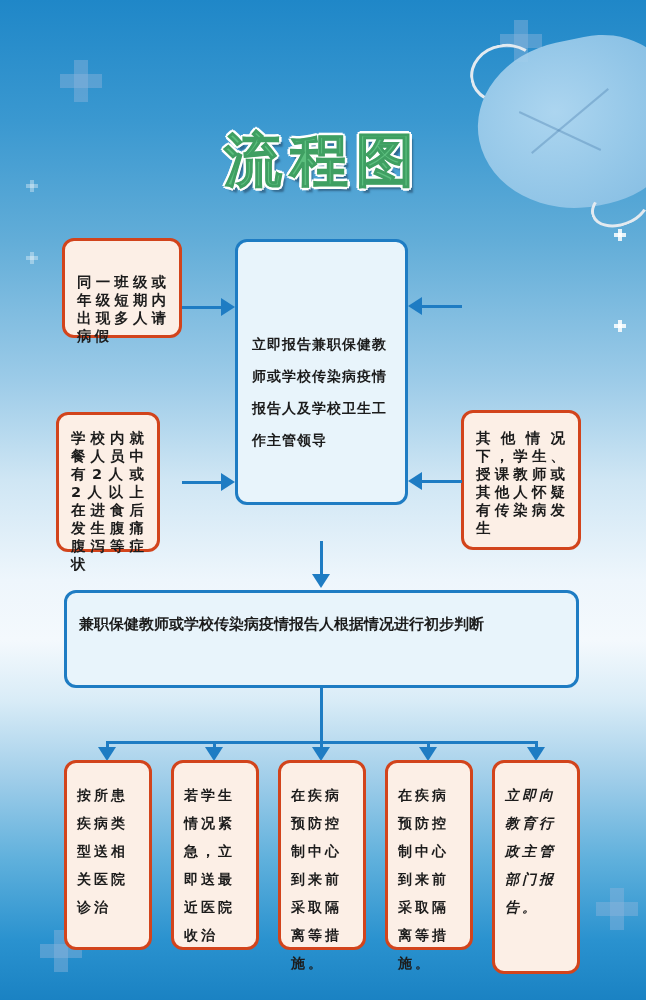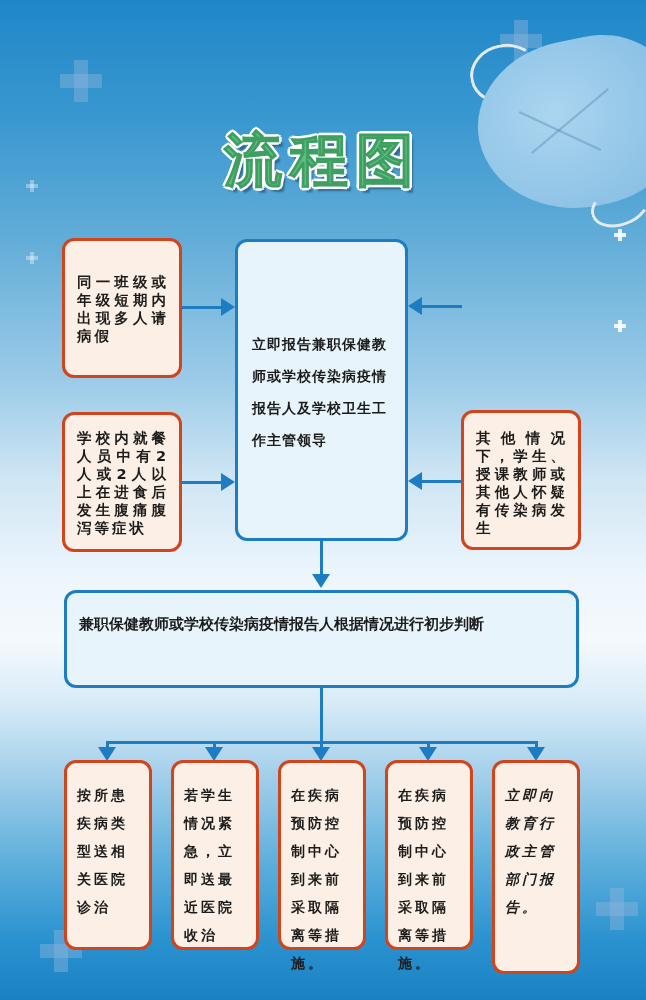--- a/index.html
+++ b/index.html
@@ -106,40 +106,40 @@
   <div class="mask-strap strap2"></div>
   <div class="cross sm" style="left:26px; top:180px;"></div>
   <div class="cross sm" style="left:26px; top:252px;"></div>
   <div class="cross sm w" style="left:614px; top:229px;"></div>
   <div class="cross sm w" style="left:614px; top:320px;"></div>
   <div class="cross lg" style="left:40px; top:930px;"></div>
   <div class="cross lg" style="left:596px; top:888px;"></div>
 
   <div class="title line2">流程图</div>
 
-  <div class="box orange side" style="left:62px; top:238px; width:120px; height:140px;">
+  <div class="box orange side" style="left:62px; top:238px; width:120px; height:100px;">
     <div class="txt" style="top:32px;">同一班级或年级短期内出现多人请病假</div>
   </div>
-  <div class="box orange side" style="left:62px; top:412px; width:120px; height:140px;">
+  <div class="box orange side" style="left:56px; top:412px; width:104px; height:140px;">
     <div class="txt" style="top:14px;">学校内就餐人员中有2人或2人以上在进食后发生腹痛腹泻等症状</div>
   </div>
   <div class="box orange side" style="left:461px; top:410px; width:120px; height:140px;">
     <div class="txt" style="top:16px;">其他情况下，学生、授课教师或其他人怀疑有传染病发生</div>
   </div>
 
   <div class="line" style="left:182px; top:306px; width:40px; height:3px;"></div>
   <div class="arrow-r" style="left:221px; top:298px;"></div>
   <div class="line" style="left:182px; top:481px; width:40px; height:3px;"></div>
   <div class="arrow-r" style="left:221px; top:473px;"></div>
   <div class="line" style="left:422px; top:305px; width:40px; height:3px;"></div>
   <div class="arrow-l" style="left:408px; top:297px;"></div>
   <div class="line" style="left:422px; top:480px; width:40px; height:3px;"></div>
   <div class="arrow-l" style="left:408px; top:472px;"></div>
 
-  <div class="box blue center" style="left:235px; top:239px; width:173px; height:302px;">
+  <div class="box blue center" style="left:235px; top:239px; width:173px; height:266px;">
     <div class="txt">立即报告兼职保健教师或学校传染病疫情报告人及学校卫生工作主管领导</div>
   </div>
 
   <div class="line" style="left:320px; top:541px; width:3px; height:34px;"></div>
   <div class="arrow-d" style="left:312px; top:574px;"></div>
 
   <div class="box blue judge" style="left:64px; top:590px; width:515px; height:98px;">
     <div class="txt">兼职保健教师或学校传染病疫情报告人根据情况进行初步判断</div>
   </div>
 

